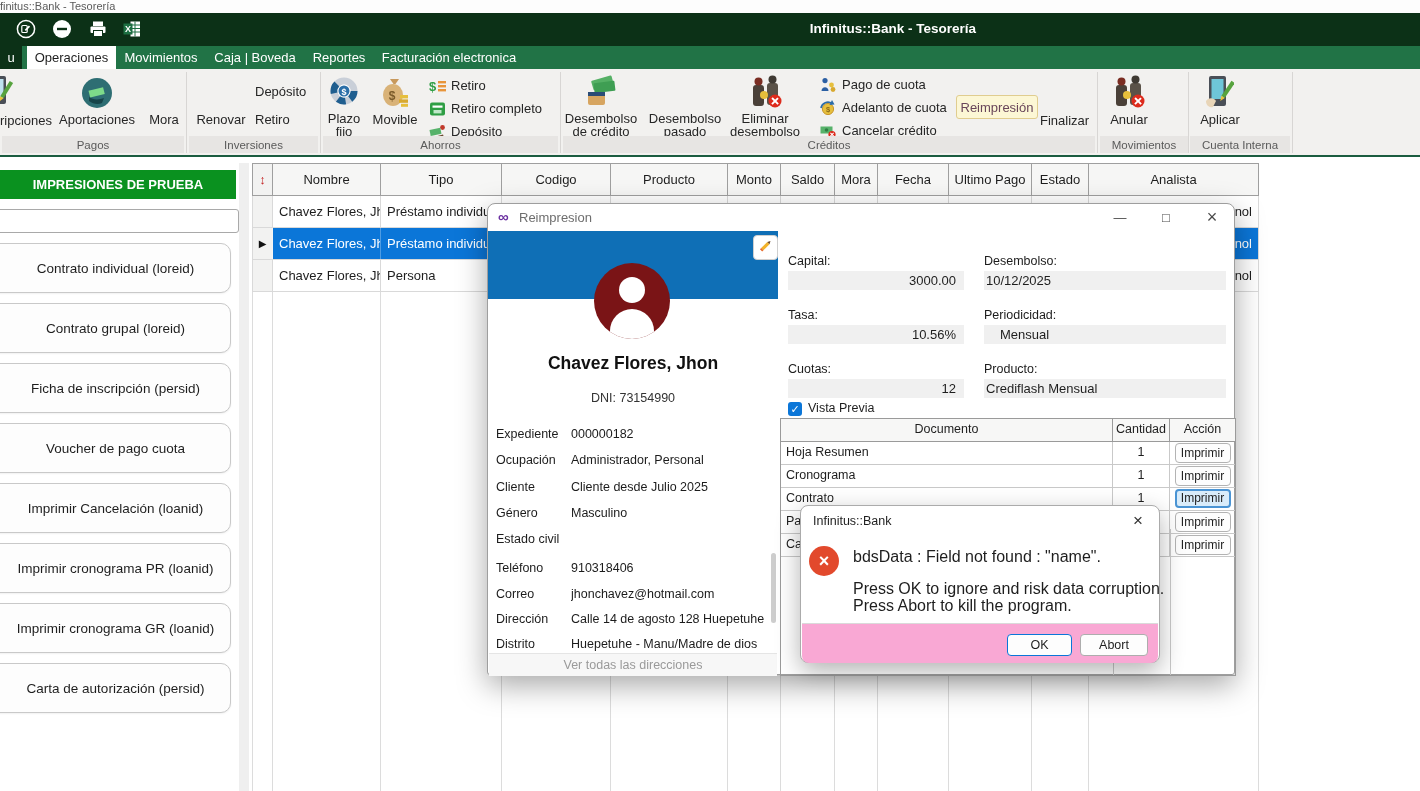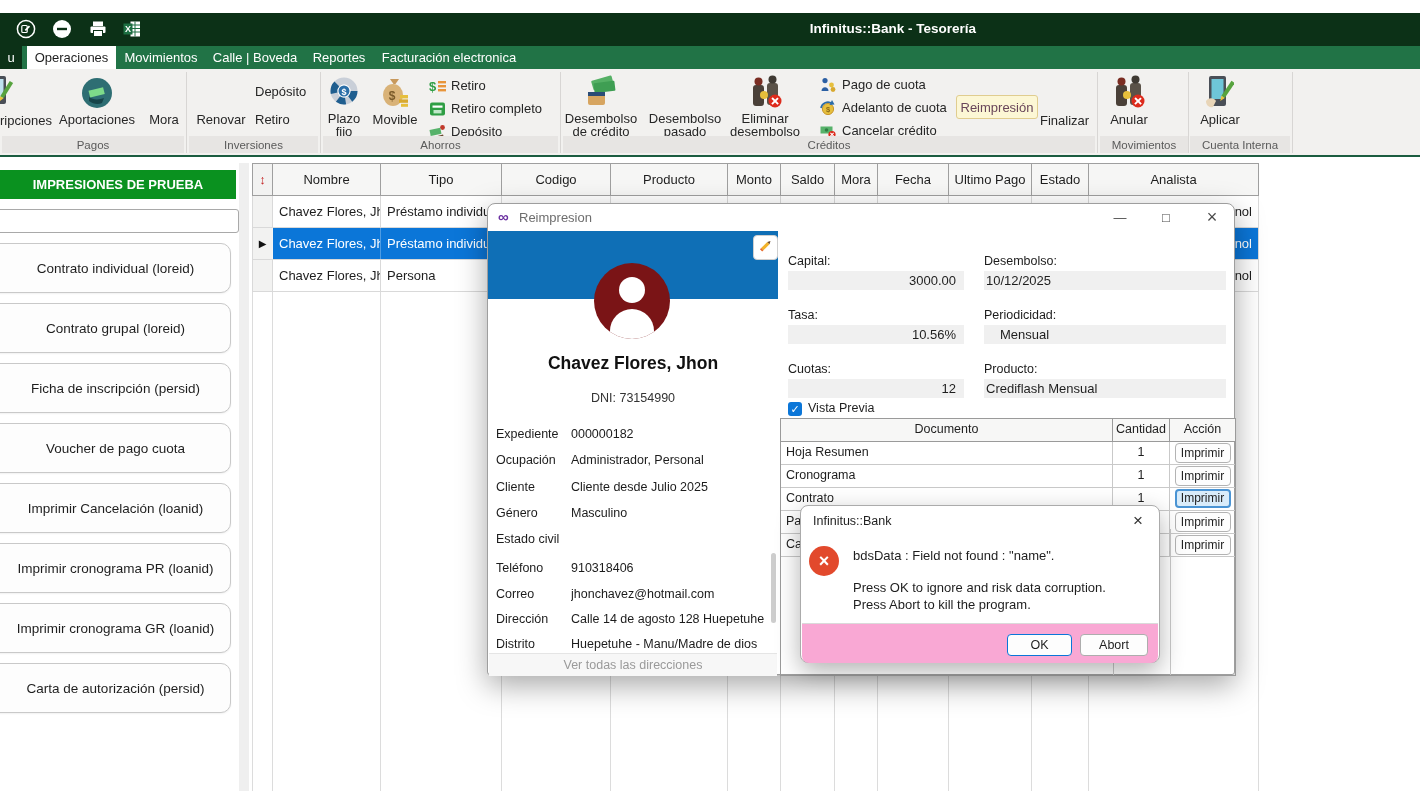--- a/index.html
+++ b/index.html
@@ -94,33 +94,36 @@
   .imp.hot{background:#d9ecfa;border:2px solid #4a94d4;width:56px;height:19px;box-sizing:border-box;}
   .doc-vline{position:absolute;top:110px;width:1px;height:146px;background:#c9c9c9;}
   
   .errdlg{left:800px;top:505px;width:360px;height:158px;background:#fff;border:1px solid #ababab;
           border-radius:8px;box-shadow:0 8px 24px rgba(0,0,0,.3);z-index:10;box-sizing:border-box;}
   .err-title{position:absolute;left:12px;top:8px;font-size:12.5px;color:#1e1e1e;}
   .err-close{position:absolute;right:10px;top:4px;width:22px;height:22px;display:flex;align-items:center;
              justify-content:center;font-size:17px;color:#333;}
   .err-icon{position:absolute;left:8px;top:40px;width:30px;height:30px;border-radius:50%;background:#e2492c;
             color:#fff;font-size:18px;font-weight:bold;display:flex;align-items:center;justify-content:center;}
-  .err-msg{position:absolute;left:52px;font-size:13px;color:#1e1e1e;white-space:nowrap;}
+  .err-msg{position:absolute;left:52px;font-size:16px;color:#1e1e1e;white-space:nowrap;}
   .err-footer{position:absolute;left:1px;top:117px;width:356px;height:39px;background:#f9a8d4;
               border-top:1px solid #dadada;border-radius:0 0 7px 7px;}
   .errbtn{position:absolute;top:10px;height:22px;border-radius:4px;background:#fdfdfd;font-size:12.5px;
           display:flex;align-items:center;justify-content:center;box-sizing:border-box;}
   .ok{left:205px;width:65px;border:1.5px solid #0b76d8;}
   .abort{left:278px;width:68px;border:1px solid #adadad;}
 </style>
 </head>
 <body>
 
 <div id="screen">
 
+  <div class="abs osbar">
+    <span class="abs nw" style="left:0;top:0;">finitus::Bank - Tesorería</span>
+  </div>
 
   <div class="abs titlebar">
     <span class="abs" style="left:16px;top:6px;">
       <svg width="20" height="20">
           <circle cx="10" cy="10" r="8.6" fill="none" stroke="#fff" stroke-width="1.5"></circle>
           <rect x="5.8" y="6.5" width="5.4" height="7" rx="1" fill="none" stroke="#fff" stroke-width="1.2"></rect>
           <path d="M8.7 10.8l4.2-4.2 1.2 1.2-4.2 4.2z" fill="#fff"></path>
         </svg>
     </span>
     <span class="abs" style="left:52px;top:6px;">
@@ -144,21 +147,21 @@
           <text x="6" y="13" text-anchor="middle" font-size="9" font-weight="bold" fill="#fff" font-family="Liberation Sans">X</text>
         </svg>
     </span>
     <span class="abs apptitle nw" style="left:893px;top:8px;transform:translateX(-50%);">Infinitus::Bank - Tesorería</span>
   </div>
 
   <div class="abs tabbar">
     <div class="tab menu" style="left:0;width:22px;">u</div>
     <div class="tab active" style="left:27px;width:89px;">Operaciones</div>
     <div class="tab" style="left:116px;width:90px;">Movimientos</div>
-    <div class="tab" style="left:206px;width:98px;">Calle | Boveda</div>
+    <div class="tab" style="left:206px;width:98px;">Caja | Boveda</div>
     <div class="tab" style="left:304px;width:70px;">Reportes</div>
     <div class="tab" style="left:374px;width:150px;">Facturación electronica</div>
   </div>
 
   <div class="abs ribbon">
     <div class="rdiv" style="left:186px;"></div>
     <div class="rdiv" style="left:320px;"></div>
     <div class="rdiv" style="left:560px;"></div>
     <div class="rdiv" style="left:1097px;"></div>
     <div class="rdiv" style="left:1188px;"></div>

